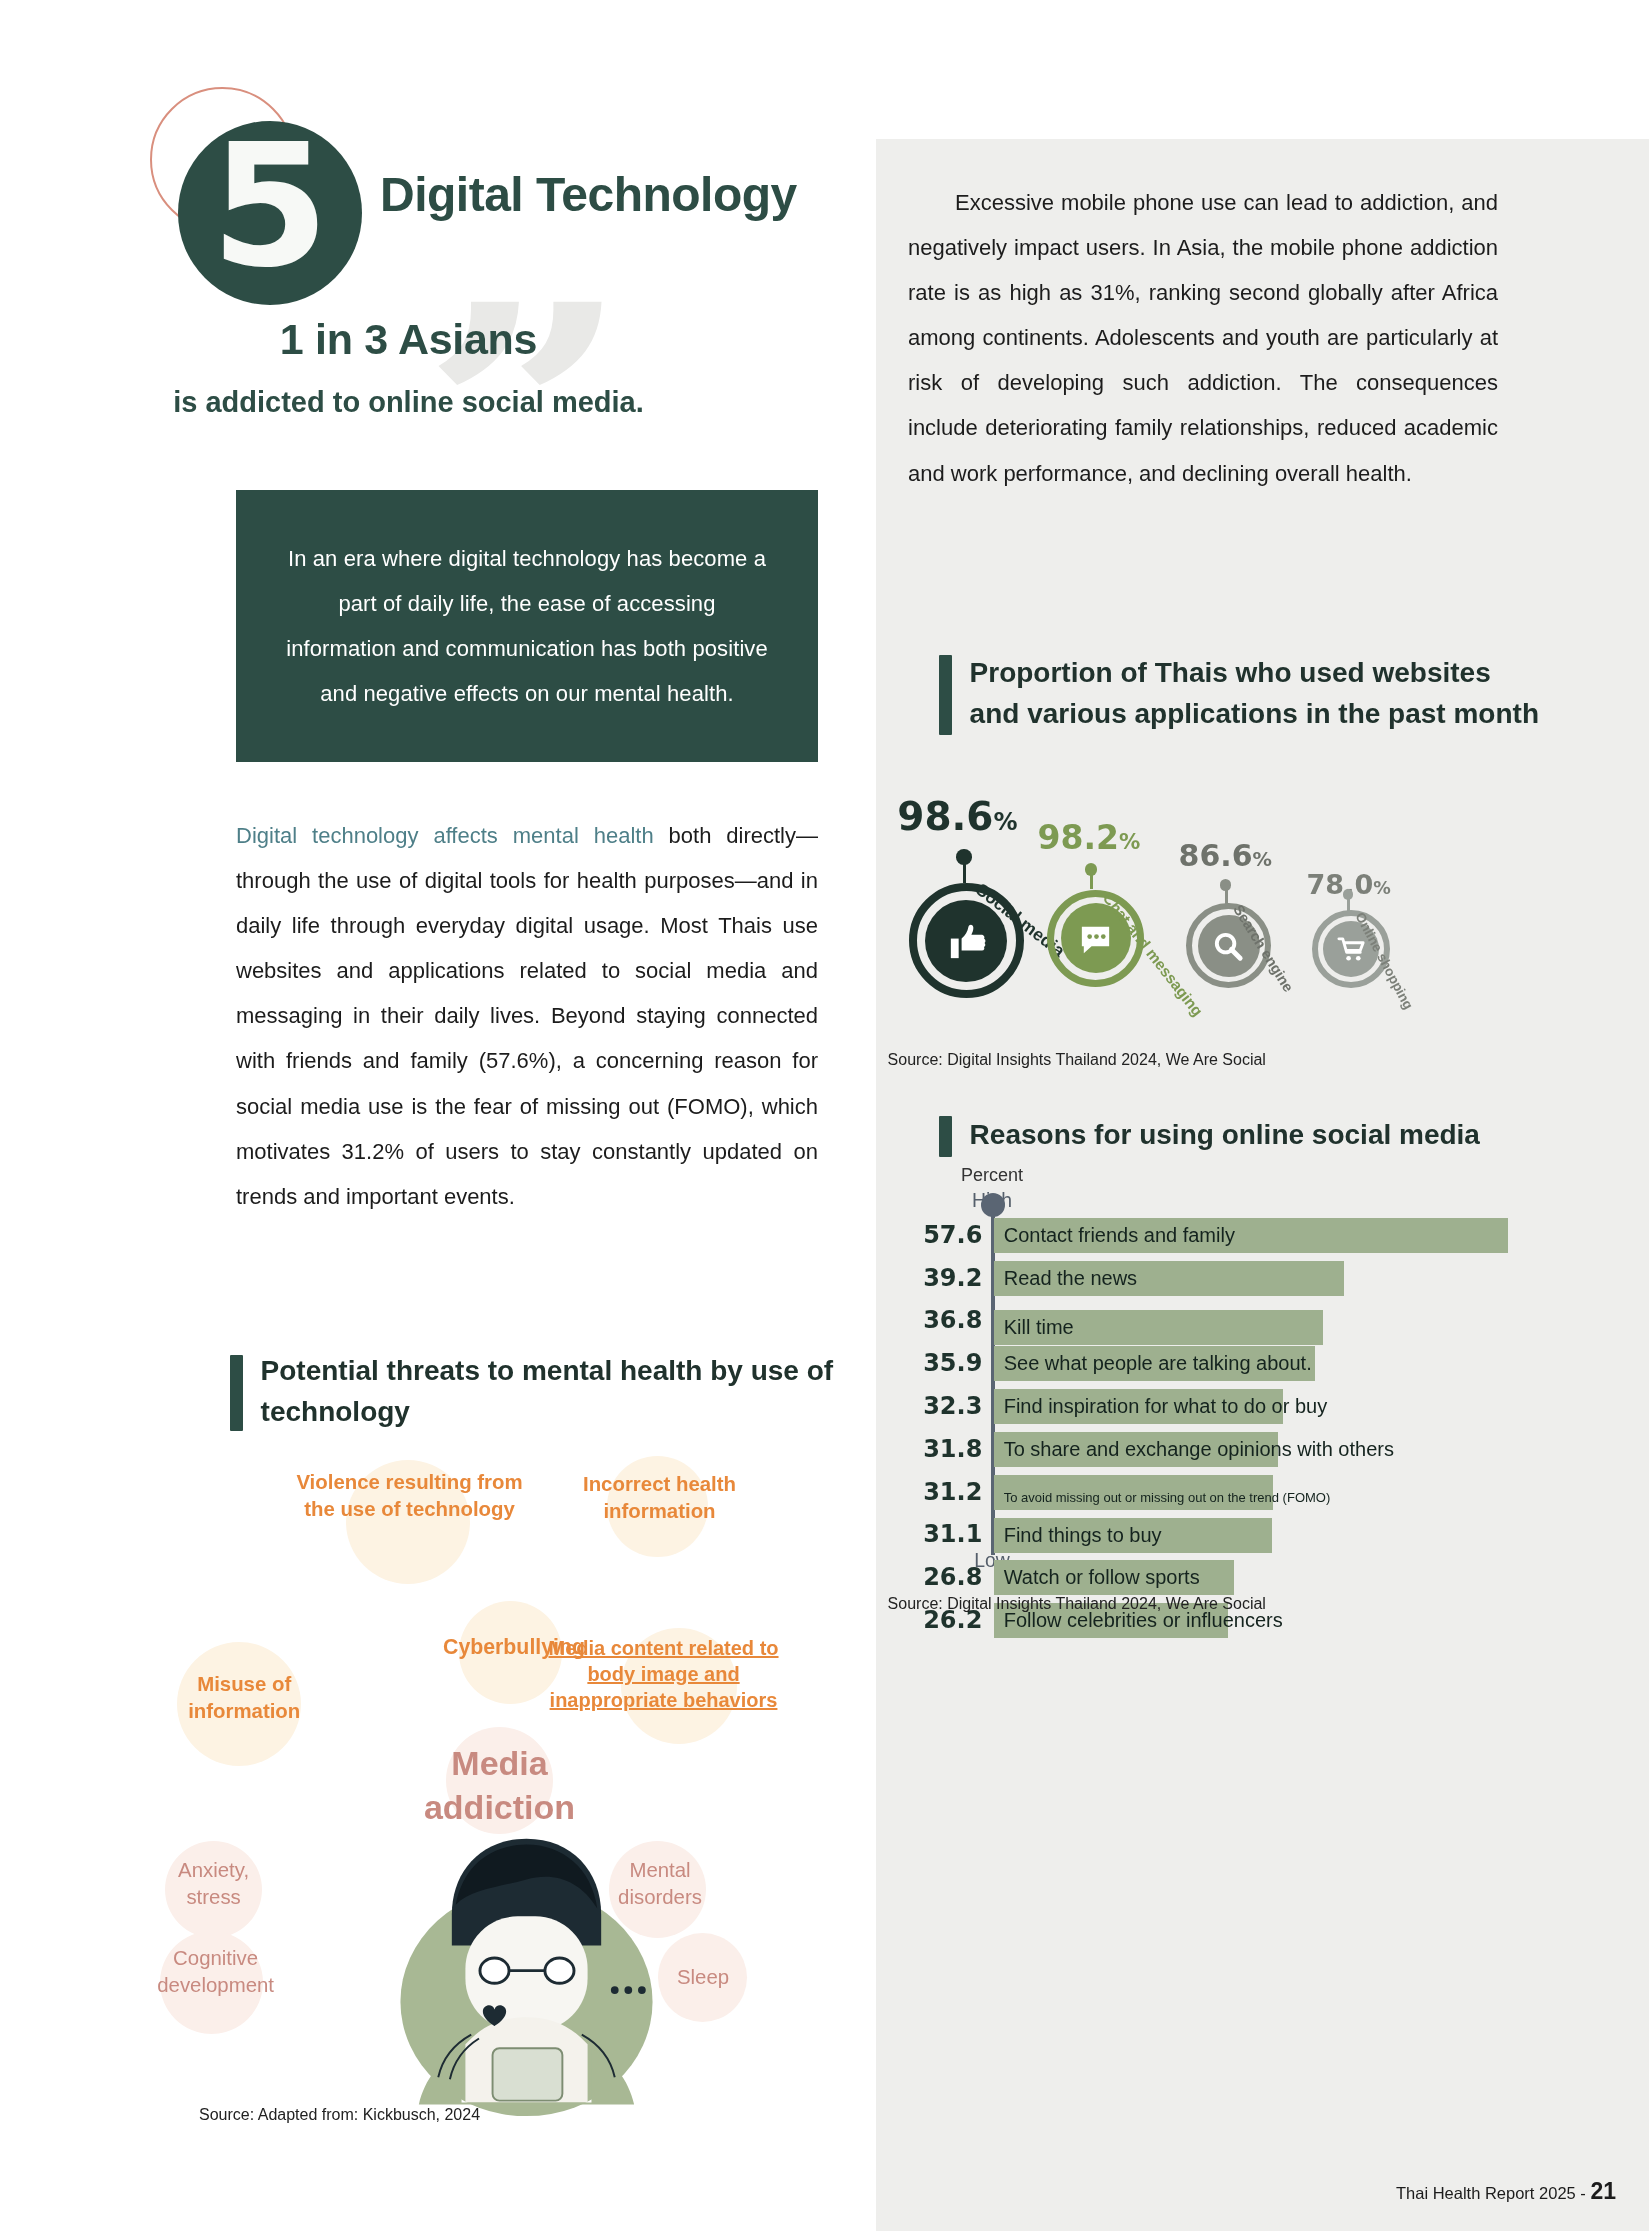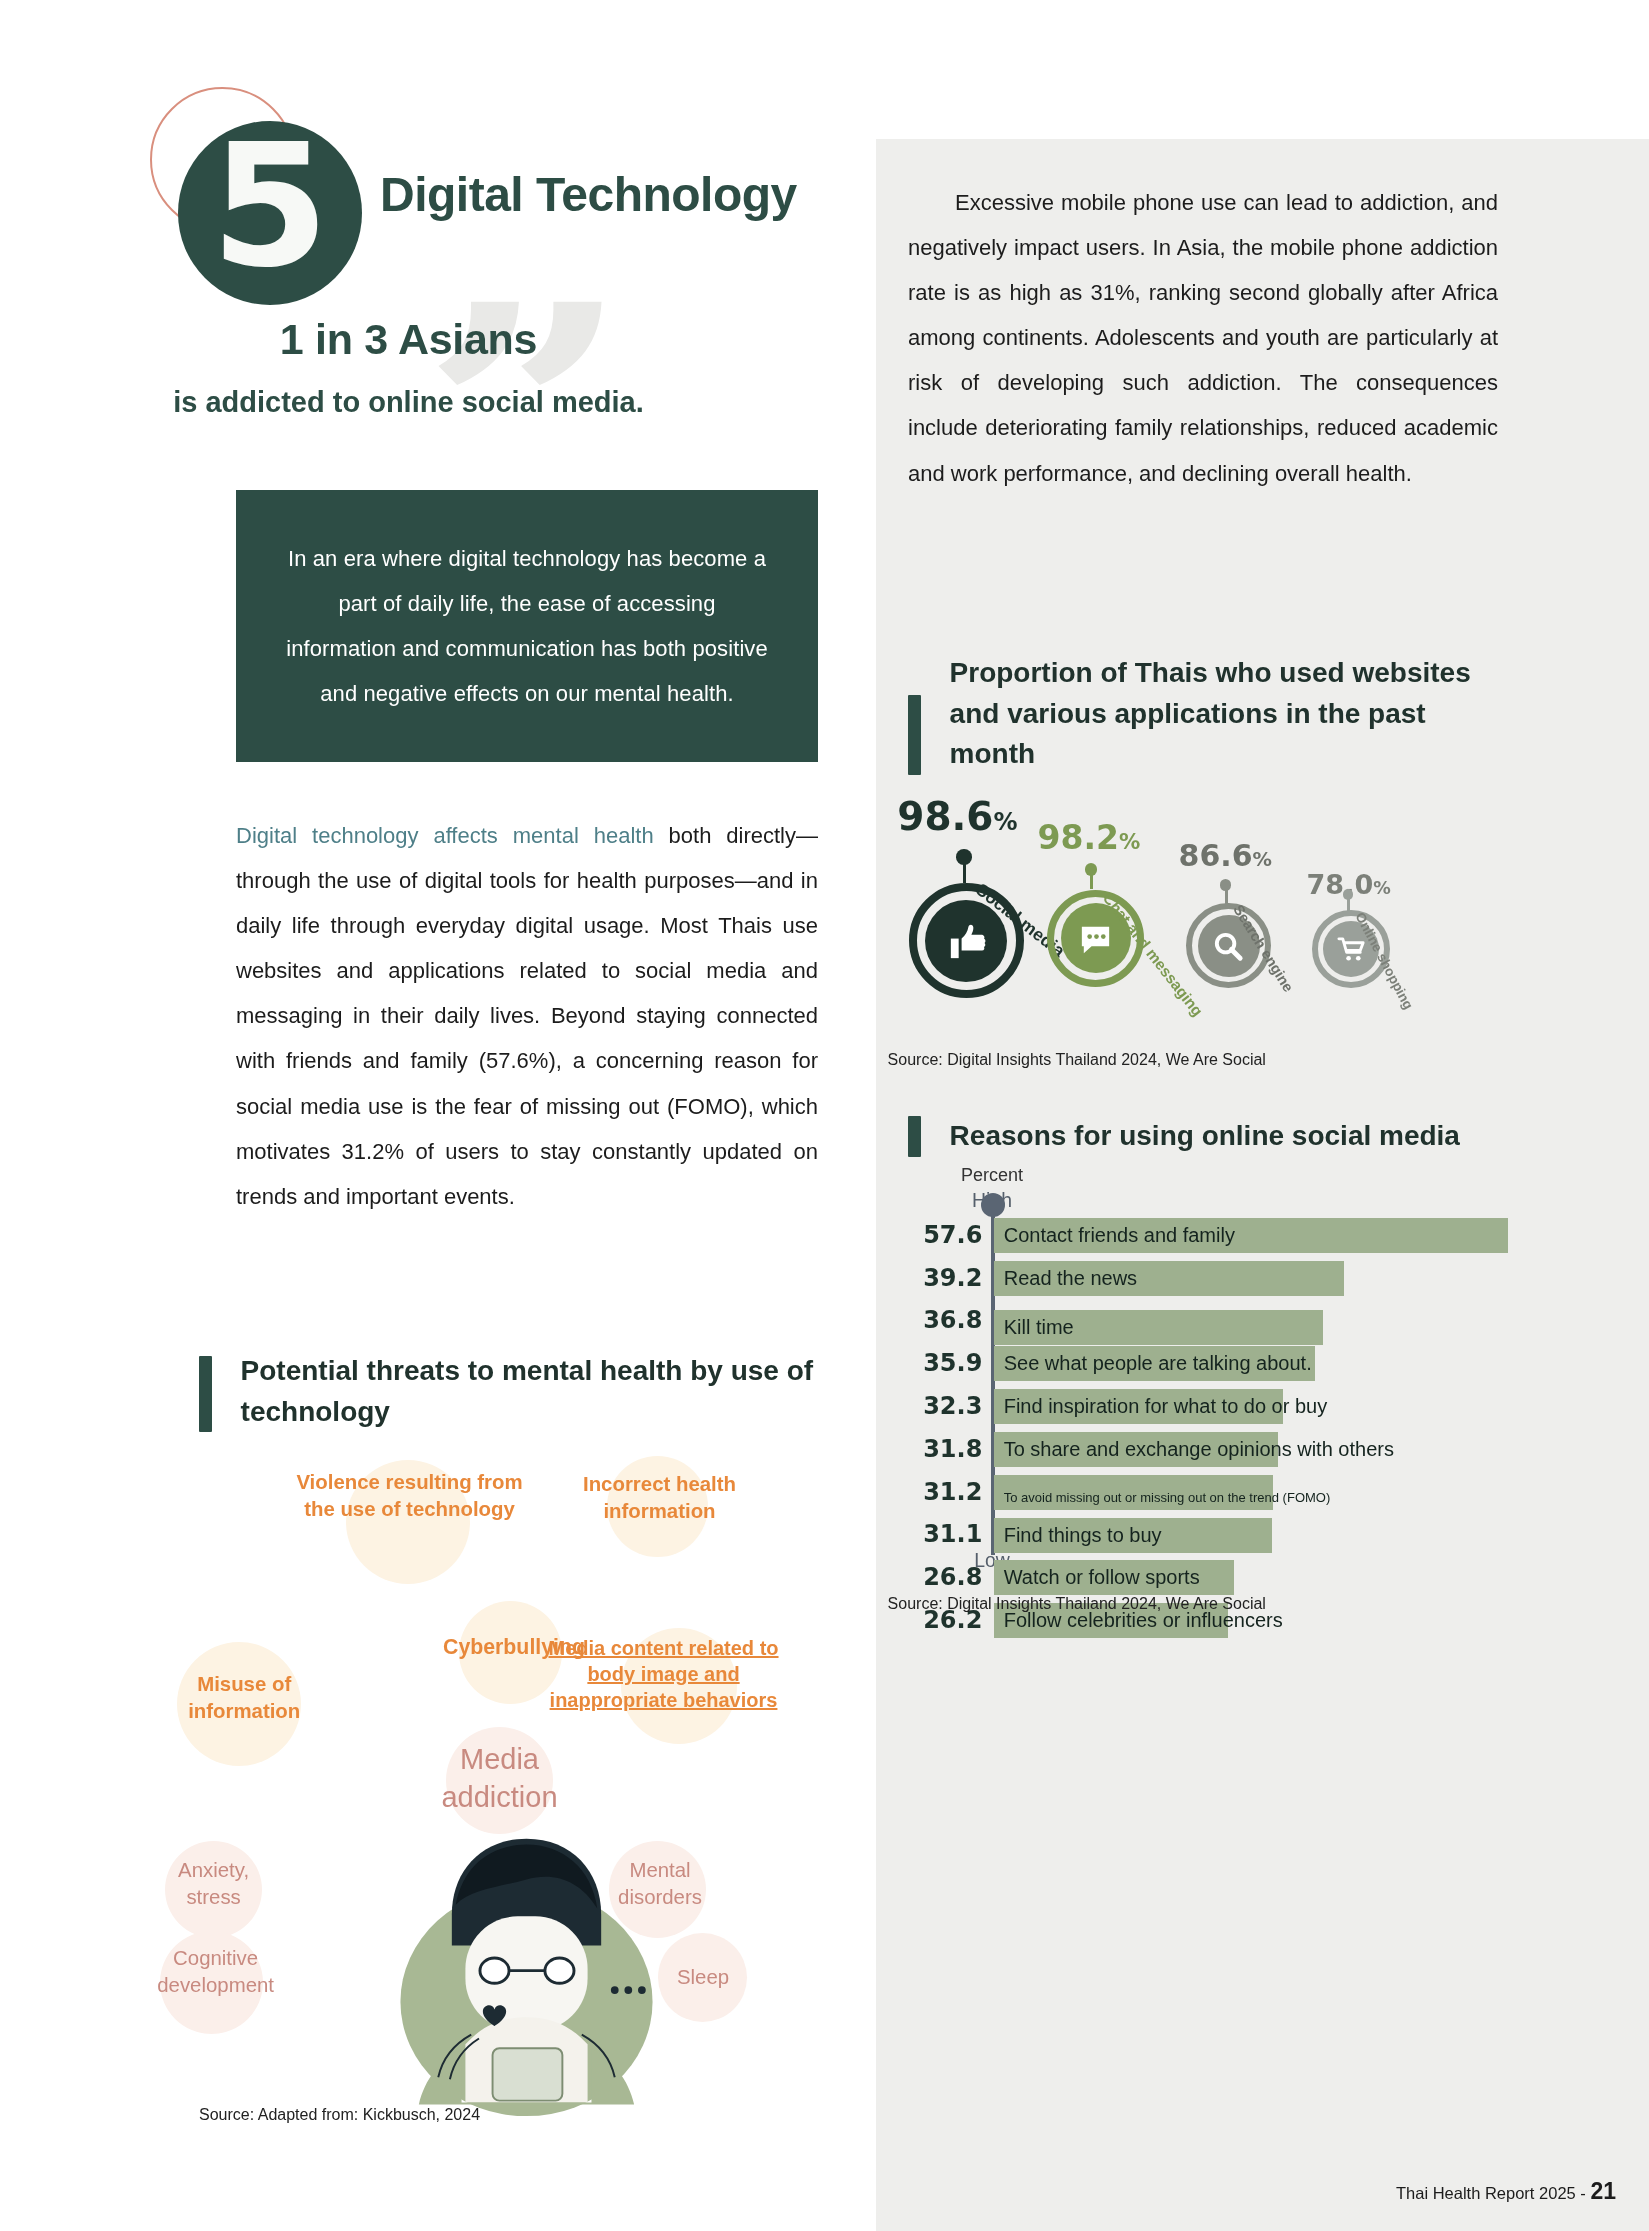--- a/index.html
+++ b/index.html
@@ -60,21 +60,21 @@
     text-align:center;font-weight:400;letter-spacing:0.1px;
   }
 
   .body-para{
     position:absolute;left:236px;top:813px;width:582px;
     font-size:22px;line-height:2.05;color:#1c1c1c;
     text-align:justify;text-justify:inter-word;
   }
   .body-para .lead{color:#4e7f88;}
 
-  .sec-head{position:absolute;display:flex;gap:29px;align-items:flex-end;}
+  .sec-head{position:absolute;display:flex;gap:18px;align-items:center;margin-left:31px;}
   .sec-head .bar{
     width:12.6px;background:#2d4d45;flex:0 0 12.6px;border-radius:1px;
   }
   .sec-head .txt{
     font-size:28px;font-weight:700;color:#20322d;line-height:1.45;
   }
   #threats-head{left:199px;top:1351px;width:631px;}
   #threats-head .bar{height:76px;margin-top:2.9px;}
 
   
@@ -214,21 +214,21 @@
       <div class="blob" style="left:304px;top:153px;width:103px;height:103px;background:#fdf3e3;"></div>
       <div class="tlabel t-orange" style="left:262px;top:186px;width:194px;font-size:21.3px;">Cyberbullying</div>
 
       <div class="blob" style="left:22px;top:194px;width:124px;height:124px;background:#fdf3e3;"></div>
       <div class="tlabel t-orange" style="left:-7.8px;top:223px;width:194px;font-size:20.4px;">Misuse of information</div>
 
       <div class="blob" style="left:466px;top:180px;width:116px;height:116px;background:#fdf3e3;"></div>
       <div class="tlabel t-orange" style="left:388px;top:187px;width:241px;font-size:20px;text-decoration:underline;">Media content related to body image and inappropriate behaviors</div>
 
       <div class="blob" style="left:291px;top:279px;width:107px;height:107px;background:#fbefea;"></div>
-      <div class="tlabel t-rose" style="left:257px;top:293px;width:175px;font-size:29px;font-weight:400;">Media addiction</div>
+      <div class="tlabel t-rose" style="left:257px;top:293px;width:175px;font-size:34px;font-weight:700;">Media addiction</div>
 
       <div class="blob" style="left:9.7px;top:393px;width:97px;height:97px;background:#fbefea;"></div>
       <div class="tlabel t-rose" style="left:-1.9px;top:409px;width:121px;font-size:20.4px;font-weight:400;">Anxiety, stress</div>
 
       <div class="blob" style="left:454px;top:393px;width:97px;height:97px;background:#fbefea;"></div>
       <div class="tlabel t-rose" style="left:437px;top:409px;width:136px;font-size:20.4px;font-weight:400;">Mental disorders</div>
 
       <div class="blob" style="left:4.9px;top:483px;width:103px;height:103px;background:#fbefea;"></div>
       <div class="tlabel t-rose" style="left:-19.4px;top:497px;width:160px;font-size:20.4px;font-weight:400;">Cognitive development</div>
 

